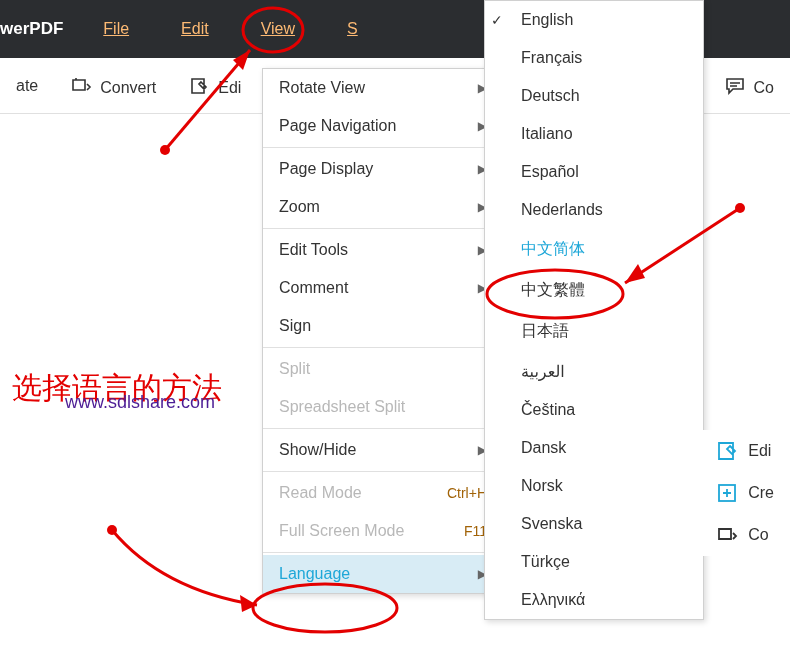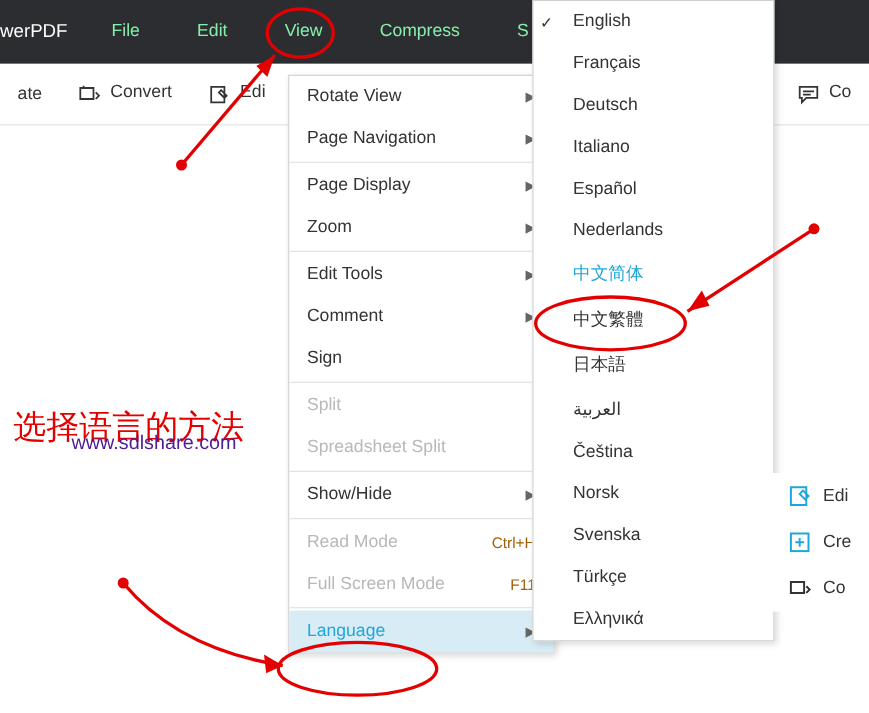--- a/index.html
+++ b/index.html
@@ -1,25 +1,25 @@
 <!DOCTYPE html>
 <html><head>
   <meta charset="utf-8">
   <style>
     * { margin: 0; padding: 0; box-sizing: border-box; font-family: -apple-system, BlinkMacSystemFont, "Segoe UI", sans-serif; }
     body { width: 790px; height: 648px; overflow: hidden; background: #fff; position: relative; }
     
     .menubar { display: flex; background: #2b2d30; color: #fff; height: 58px; align-items: center; }
-    .app-name { font-weight: 400; font-size: 17px; padding: 0 14px 0 0; color: #fff; }
-    .menubar-item { padding: 0 26px; font-size: 16px; color: #86efac; cursor: pointer; height: 100%; display: flex; align-items: center; }
+    .app-name { font-weight: 700; font-size: 17px; padding: 0 14px 0 0; color: #fff; }
+    .menubar-item { padding: 0 26px; font-size: 16px; color: #fdba74; cursor: pointer; height: 100%; display: flex; align-items: center; text-decoration: underline; }
     .menu-split-s { padding: 0 0 0 26px; }
     .menu-gap { width: 150px; }
     
     .toolbar { display: flex; background: #fff; height: 56px; align-items: center; border-bottom: 1px solid #e0e0e0; }
-    .toolbar-item { display: flex; align-items: flex-start; gap: 8px; padding: 0 16px; font-size: 16px; color: #333; cursor: pointer; }
+    .toolbar-item { display: flex; align-items: flex-end; gap: 8px; padding: 0 16px; font-size: 16px; color: #333; cursor: pointer; }
     .toolbar-icon { width: 22px; height: 22px; display: inline-flex; align-items: center; justify-content: center; }
     .toolbar-gap { width: 400px; }
     
     .menu { position: absolute; background: #fff; border: 1px solid #d0d0d0; box-shadow: 2px 2px 6px rgba(0,0,0,0.15); min-width: 220px; }
     .menu-item { display: flex; align-items: center; justify-content: space-between; padding: 10px 16px; font-size: 16px; color: #333; cursor: pointer; }
     .menu-item.disabled { color: #b8b8b8; cursor: default; }
     .menu-item.highlight { background: #d8ecf5; color: #1ea7d8; }
     .menu-item .shortcut { color: #a16207; font-size: 14px; margin-left: 20px; }
     .menu-item .arrow { font-size: 12px; color: #666; margin-left: 20px; }
     .menu-sep { height: 1px; background: #e0e0e0; margin: 2px 0; }
@@ -37,21 +37,20 @@
     svg.anno { position: absolute; pointer-events: none; }
   </style>
 </head>
 <body>
 
 <div class="menubar">
   <span class="app-name">werPDF</span>
   <div class="menubar-item">File</div>
   <div class="menubar-item">Edit</div>
   <div class="menubar-item">View</div>
-  <div class="menubar-item">Compress</div>
   <div class="menubar-item menu-split-s">S</div>
   <div class="menu-gap"></div>
   <div class="menubar-item">Help</div>
 </div>
 
 <div class="toolbar">
   <div class="toolbar-item">
     <span>ate</span>
   </div>
   <div class="toolbar-item">
@@ -152,20 +151,21 @@
     <div class="menu-item lang-item">Français</div>
     <div class="menu-item lang-item">Deutsch</div>
     <div class="menu-item lang-item">Italiano</div>
     <div class="menu-item lang-item">Español</div>
     <div class="menu-item lang-item">Nederlands</div>
     <div class="menu-item lang-item lang-highlight">中文简体</div>
     <div class="menu-item lang-item">中文繁體</div>
     <div class="menu-item lang-item">日本語</div>
     <div class="menu-item lang-item">العربية</div>
     <div class="menu-item lang-item">Čeština</div>
+    <div class="menu-item lang-item">Dansk</div>
     <div class="menu-item lang-item">Norsk</div>
     <div class="menu-item lang-item">Svenska</div>
     <div class="menu-item lang-item">Türkçe</div>
     <div class="menu-item lang-item">Ελληνικά</div>
   </div>
 
 <div class="side-panel">
   <div class="side-item">
     <span class="side-icon">
       <svg width="22" height="22" viewBox="0 0 22 22">

